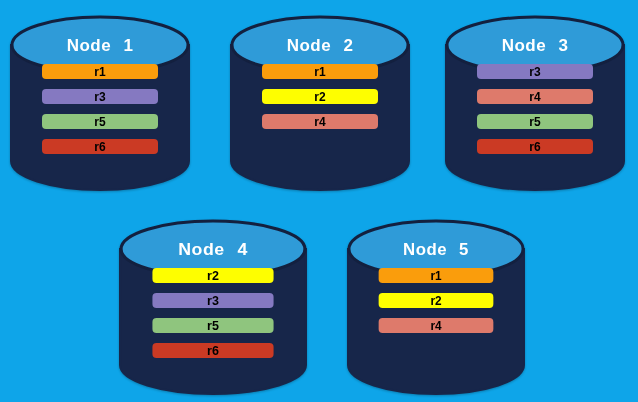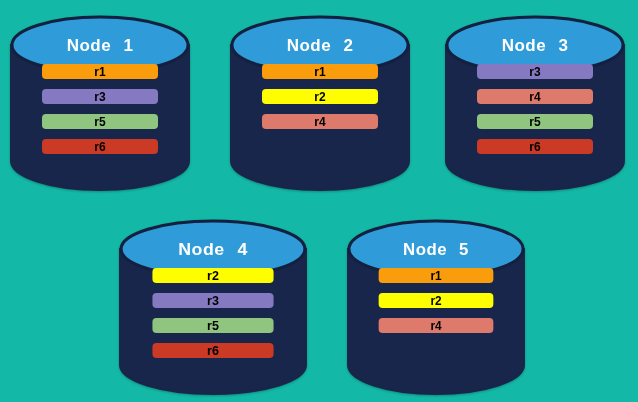--- a/index.html
+++ b/index.html
@@ -4,21 +4,21 @@
 <style>
   html, body { margin: 0; padding: 0; }
   body {
     background: #ffffff;
     font-family: "Liberation Sans", sans-serif;
   }
   .canvas {
     position: relative;
     width: 638px;
     height: 402px;
-    background: #14b8a6;
+    background: #0ea5e9;
     overflow: hidden;
   }
   .node-svg {
     position: absolute;
     filter: drop-shadow(0 1px 1px rgba(0,0,0,0.25));
   }
   .node-label {
     font-family: "Liberation Sans", sans-serif;
     font-size: 17px;
     font-weight: bold;

